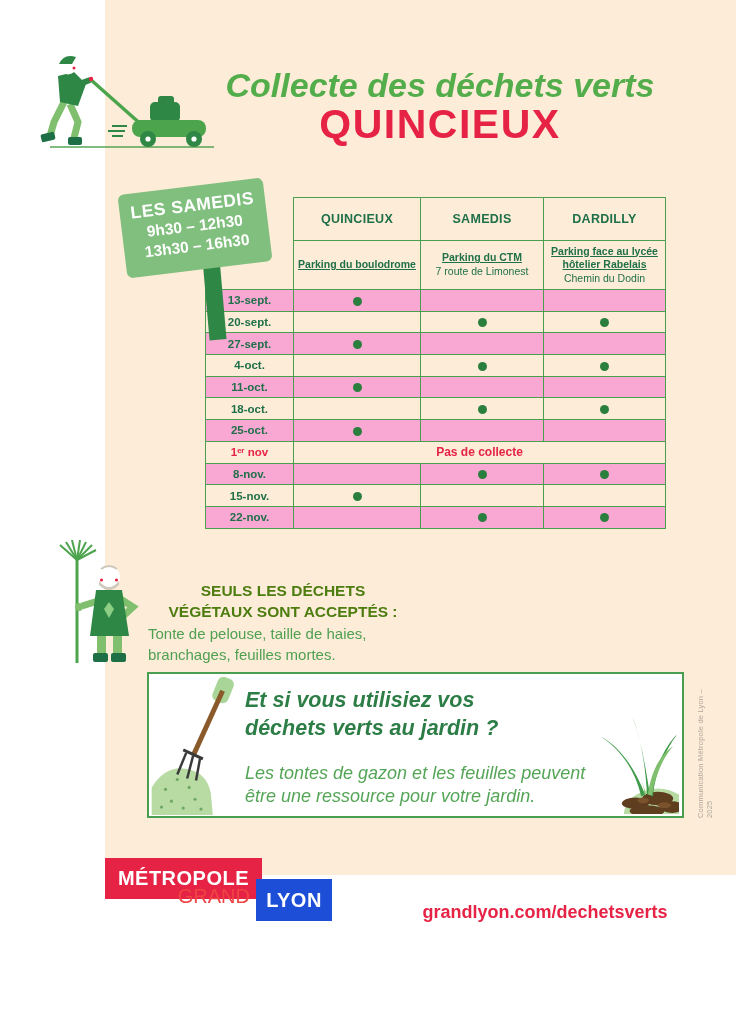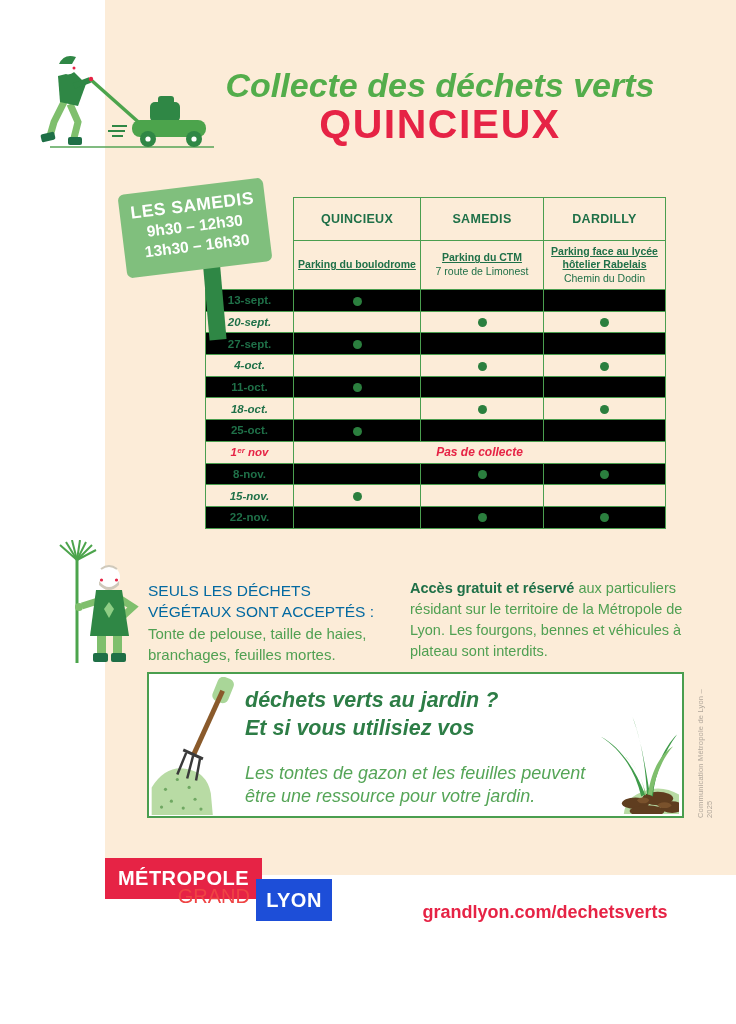--- a/index.html
+++ b/index.html
@@ -42,27 +42,27 @@
   .schedule .ghost { border:none; background:transparent; }
   .schedule th.city { height:43px; font-size:12.5px; font-weight:800; color:#1f7048; letter-spacing:0.3px; }
   .schedule tr.loc-row td { height:49px; }
   .schedule td.loc { font-size:10.5px; color:#1f7048; line-height:1.3; padding:3px 4px; }
   .loc-link { text-decoration:underline; text-underline-offset:1px; font-weight:600; }
   .loc-extra { display:block; font-weight:400; }
   .schedule tbody tr { height:21.7px; }
   .schedule td.date-cell { font-size:11.5px; font-weight:700; color:#1f7048; }
   .schedule td.date-cell.red { color:#e62345; }
   .schedule td.note-cell { font-size:12px; font-weight:800; color:#e62345; }
-  tr.row-green { background:#000000;padding-left:48px; }
-  tr.row-cream { background:transparent;font-style:italic; }
+  tr.row-green { background:#f9a8d4;padding-left:48px; }
+  tr.row-cream { background:transparent; }
   .dot { display:inline-block; width:9px; height:9px; border-radius:50%; background:#2b7f3e; vertical-align:middle; }
 
   
   .ill-rake { position:absolute; left:57px; top:540px; width:90px; height:135px; z-index:4; }
-  .accepted-heading { position:absolute; left:148px; top:581px; width:270px; font-size:15.5px; font-weight:400; color:#0369a1; line-height:1.34; }
+  .accepted-heading { position:absolute; left:148px; top:581px; width:270px; font-size:15.5px; font-weight:700; color:#4d7c0f; line-height:1.34;text-align:center; }
   .accepted-body { position:absolute; left:148px; top:623px; width:245px; font-size:15px; color:#50a052; line-height:1.4; }
 
   
   .access { position:absolute; left:410px; top:578px; width:292px; font-size:14.5px; color:#50a052; line-height:1.44; }
   .access .b { font-weight:800; color:#1f7048; }
 
   
   .banner { position:absolute; left:147px; top:672px; width:537px; height:146px; background:#ffffff; border:2px solid #4a9e4f; z-index:3; }
   .ill-fork { position:absolute; left:2px; bottom:1px; width:95px; height:138px; }
   .ill-plant { position:absolute; right:3px; bottom:2px; width:92px; height:128px; }
@@ -250,21 +250,20 @@
     <path d="M44,29 Q52,23 60,29" stroke="#cfc9bb" stroke-width="2" fill="none"></path>
     <circle cx="44.5" cy="40" r="1.6" fill="#e62345"></circle>
     <circle cx="59.5" cy="40" r="1.6" fill="#e62345"></circle>
   </svg>
   <div class="accepted-heading">
     <div>SEULS LES DÉCHETS</div>
     <div>VÉGÉTAUX SONT ACCEPTÉS :</div>
   </div>
   <div class="accepted-body">Tonte de pelouse, taille de haies, branchages, feuilles mortes.</div>
 
-  <div class="access"><span class="b">Accès gratuit et réservé</span><span> aux particuliers résidant sur le territoire de la Métropole de Lyon. Les fourgons, bennes et véhicules à plateau sont interdits.</span></div>
 
   <div class="banner">
     <svg class="ill-fork" viewBox="0 0 95 140">
       <path d="M0,140 L0,112 Q14,90 34,93 Q56,96 60,118 L62,140 Z" fill="#b8dba4"></path>
       <g fill="#6fa862">
         <circle cx="14" cy="114" r="1.6"></circle>
           <circle cx="26" cy="104" r="1.6"></circle>
           <circle cx="38" cy="112" r="1.6"></circle>
         <circle cx="20" cy="126" r="1.6"></circle>
           <circle cx="44" cy="124" r="1.6"></circle>
@@ -272,22 +271,22 @@
         <circle cx="10" cy="132" r="1.6"></circle>
           <circle cx="50" cy="134" r="1.6"></circle>
       </g>
       <rect x="64" y="0" width="17" height="26" rx="6" fill="#a9d698" transform="rotate(22 72 13)"></rect>
       <line x1="72" y1="14" x2="42" y2="80" stroke="#8a5a2b" stroke-width="5"></line>
       <path d="M32,74 L52,83" stroke="#3a3a3a" stroke-width="3" fill="none"></path>
       <path d="M35,77 L26,99 M42,80 L36,103 M49,83 L45,105" stroke="#3a3a3a" stroke-width="2.5" fill="none"></path>
     </svg>
     <div class="banner-text">
       <div class="banner-title">
+        <div>Et si vous utilisiez vos</div>
         <div>déchets verts au jardin ?</div>
-        <div>Et si vous utilisiez vos</div>
       </div>
       <div class="banner-subtitle">Les tontes de gazon et les feuilles peuvent être une ressource pour votre jardin.</div>
     </div>
     <svg class="ill-plant" viewBox="0 0 95 132">
       <path d="M95,132 L95,112 Q78,102 60,108 Q40,114 38,132 Z" fill="#b8dba4"></path>
       <g fill="#5f3d1f">
         <ellipse cx="50" cy="121" rx="14" ry="6"></ellipse>
         <ellipse cx="73" cy="116" rx="16" ry="7"></ellipse>
         <ellipse cx="88" cy="125" rx="12" ry="6"></ellipse>
         <ellipse cx="62" cy="129" rx="18" ry="6"></ellipse>

